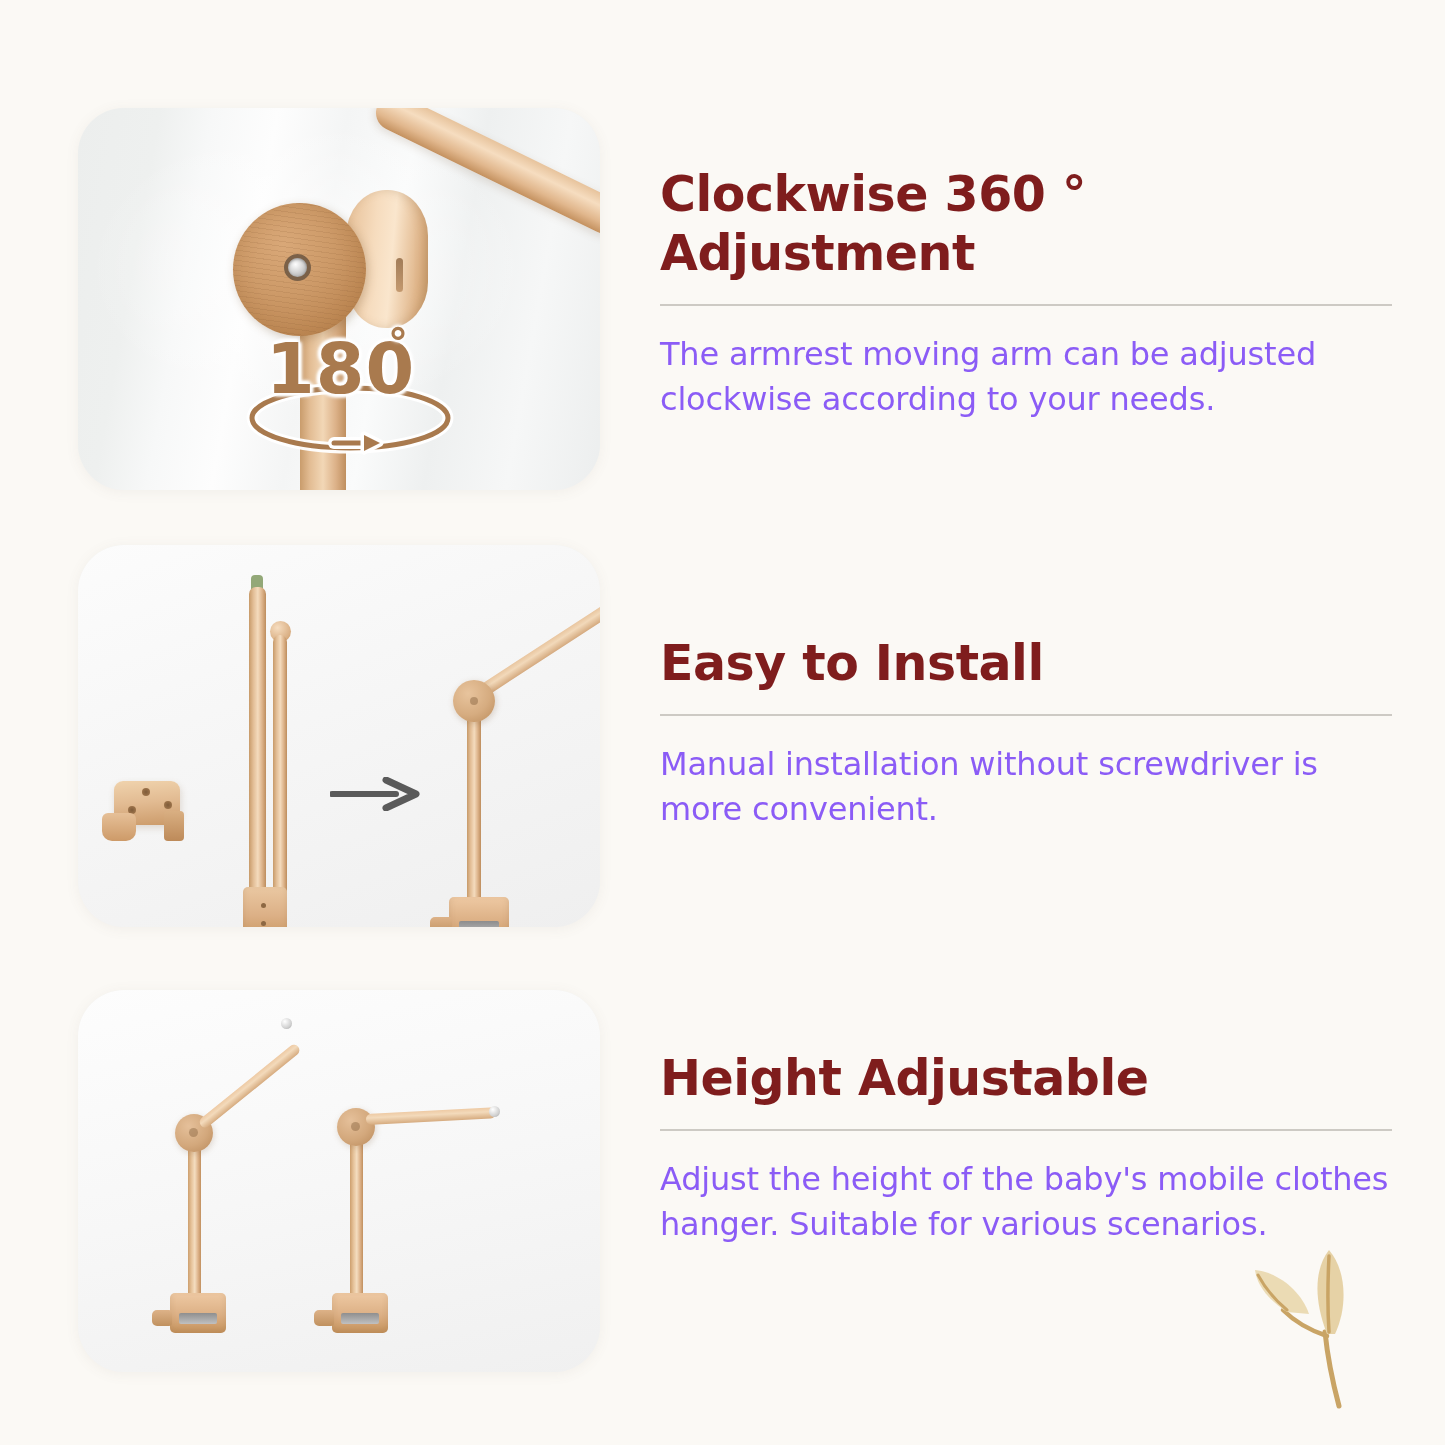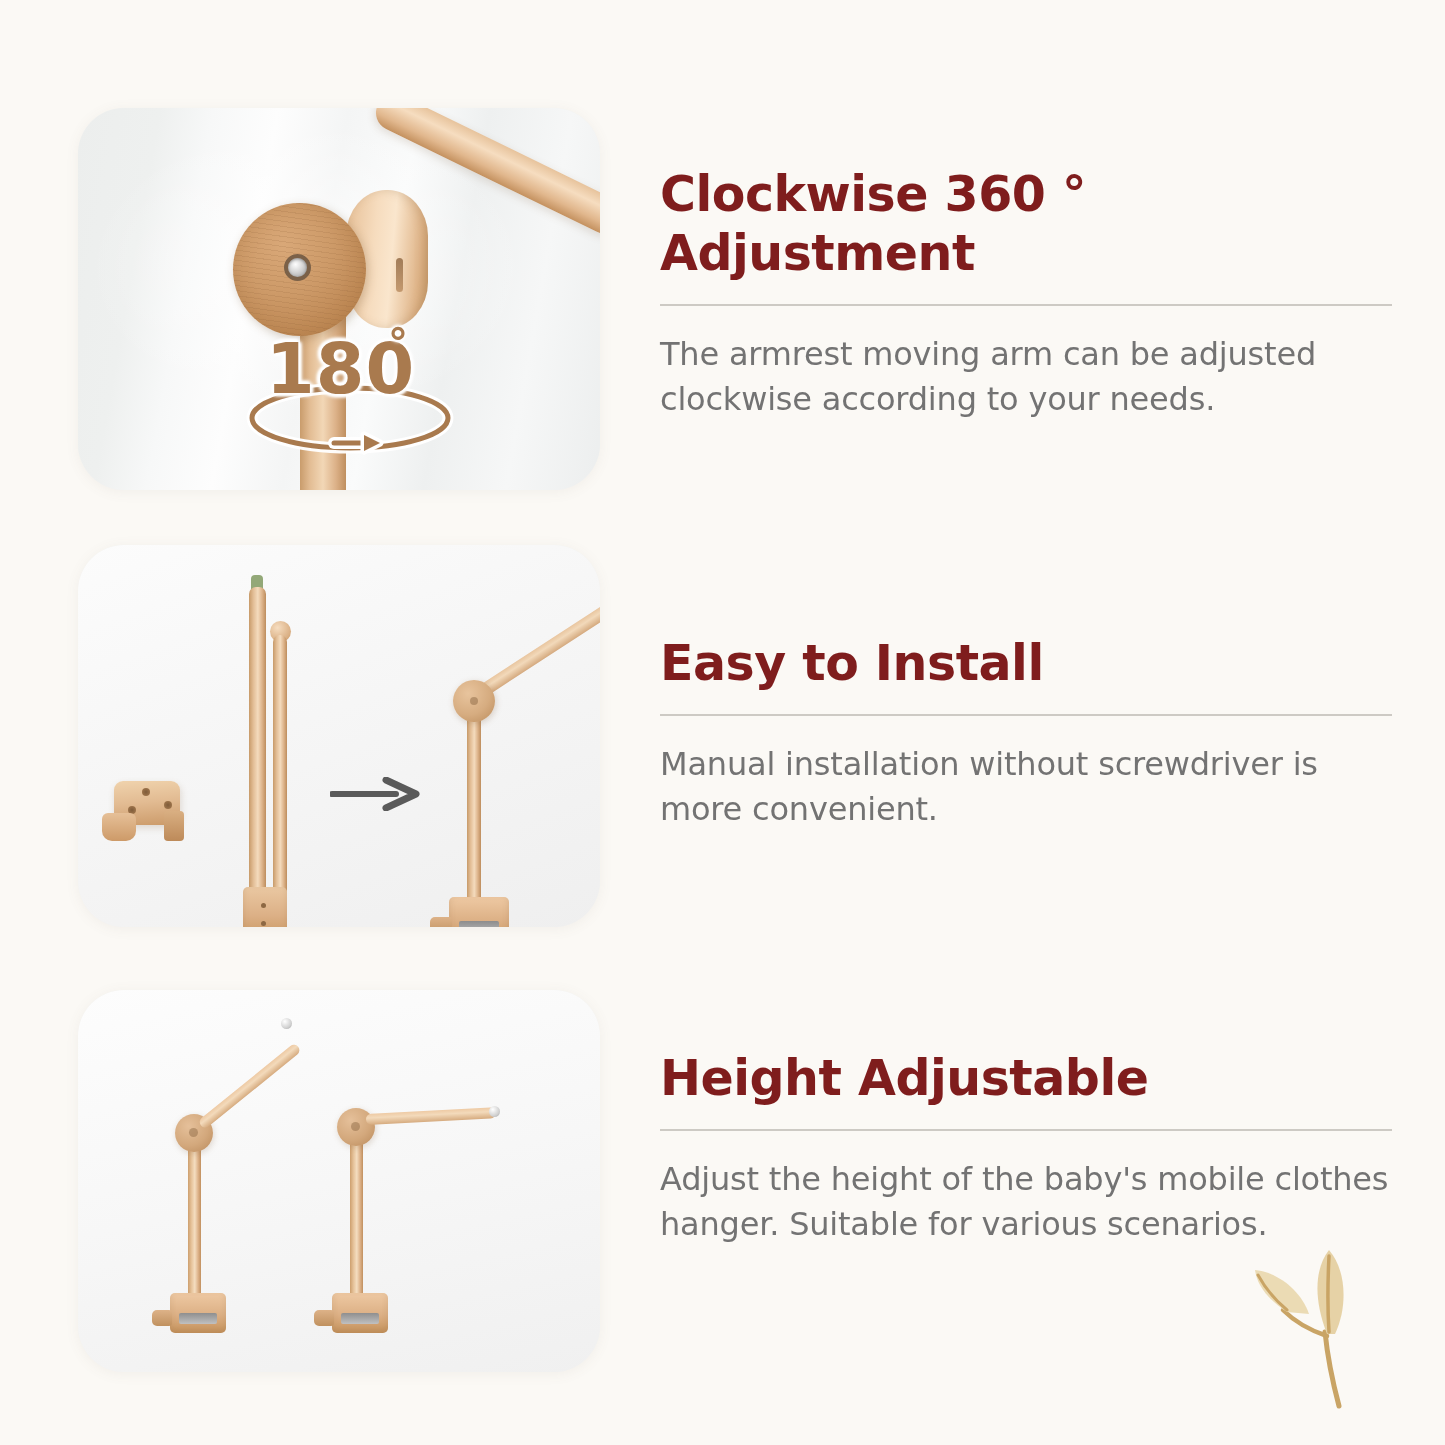--- a/index.html
+++ b/index.html
@@ -349,21 +349,21 @@
     height: 2px;
     background: #BDBAB3;
     opacity: .75;
   }
 
   .feature-body {
     margin-top: 26px;
     font-family: "DejaVu Sans", sans-serif;
     font-size: 32px;
     font-weight: 400;
-    color: #737373;
+    color: #8b5cf6;
     line-height: 1.42;
     letter-spacing: -0.2px;
   }
 
   .r1 .feature-text { padding-top: 58px; }
   .r2 .feature-text { padding-top: 90px; }
   .r3 .feature-text { padding-top: 60px; }
 
   
   .leaf-decor {

